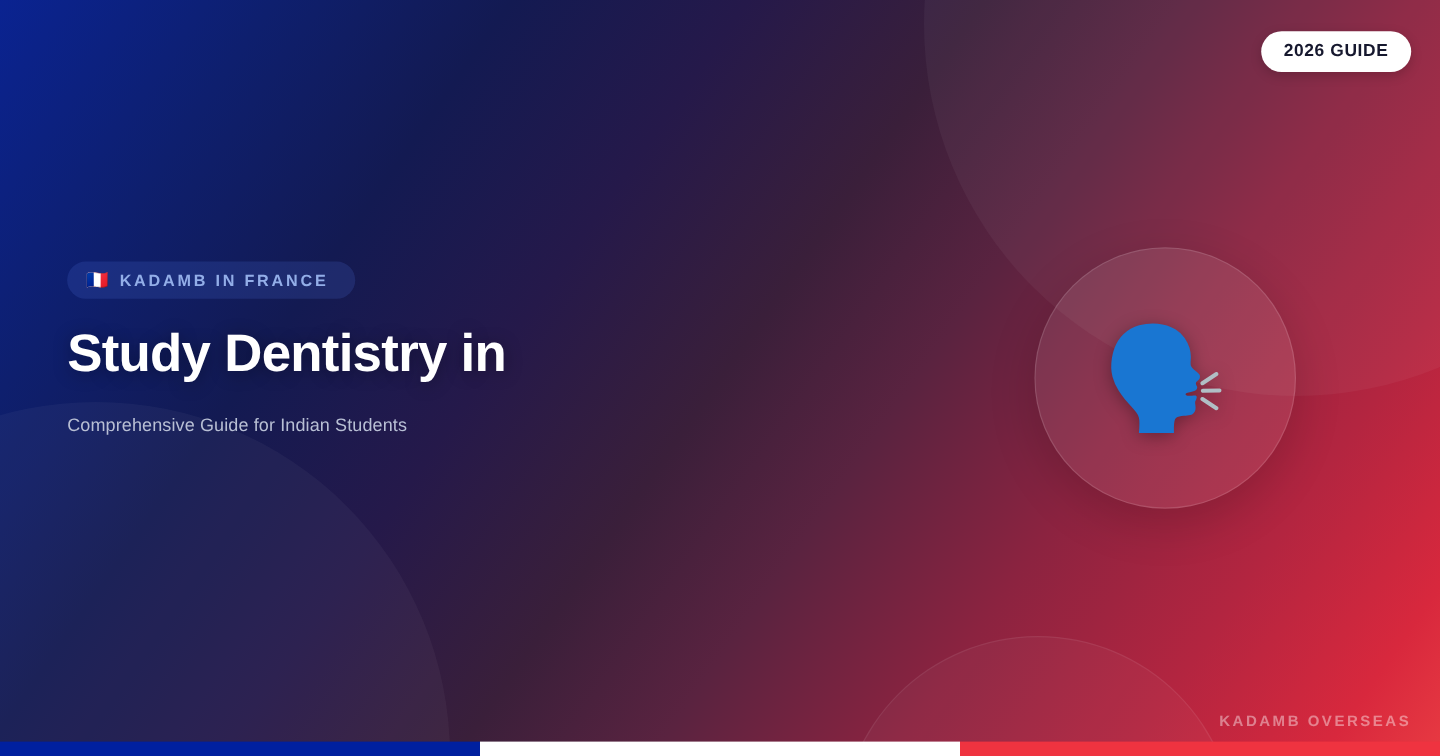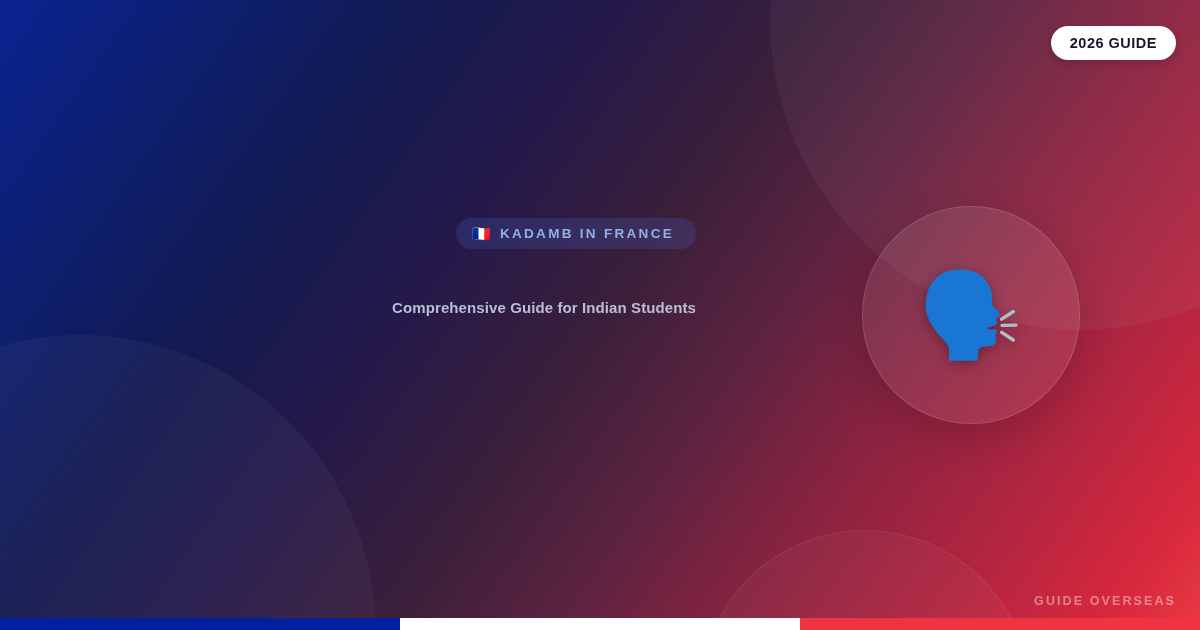--- a/index.html
+++ b/index.html
@@ -20,21 +20,20 @@
         #0a2391 0%,
         #0e1f6e 14%,
         #131a52 26%,
         #25194a 38%,
         #3a1f3a 50%,
         #5a2340 60%,
         #8b2340 72%,
         #b32540 84%,
         #d8283d 94%,
         #e83a42 100%);
-    text-align: right;
   }
 
   
   .deco-circle {
     position:absolute;
     border-radius:50%;
     pointer-events:none;
   }
   .deco-tr {
     width:620px; height:620px;
@@ -105,23 +104,22 @@
     line-height:1.07;
     letter-spacing:-0.6px;
     text-shadow:0 2px 14px rgba(0,0,0,0.35);
     margin-bottom:28px;
   }
   .headline .line { display:block; }
 
   .subtitle {
     color:#b8bfd4;
     font-size:15px;
-    font-weight:bold;
+    font-weight:normal;
     letter-spacing:0.1px;
-    margin-left:24px;
   }
 
   
   .medallion {
     position:absolute;
     left:862px; top:206px;
     width:218px; height:218px;
     border-radius:50%;
     background:rgba(255,255,255,0.085);
     border:1px solid rgba(255,255,255,0.13);
@@ -171,30 +169,31 @@
   <div class="guide-pill">2026 GUIDE</div>
 
   <div class="content">
 
     <div class="badge">
       <span class="badge-flag">🇫🇷</span>
       <span class="badge-label">KADAMB IN FRANCE</span>
     </div>
 
     <h1 class="headline">
+      <span class="line">Study Dentistry in</span>
     </h1>
 
     <p class="subtitle">Comprehensive Guide for Indian Students</p>
   </div>
 
   <div class="medallion">
     <span class="medallion-emoji">🗣️</span>
   </div>
 
-  <div class="watermark">GUIDE OVERSEAS</div>
+  <div class="watermark">KADAMB OVERSEAS</div>
 
   <div class="tricolor">
     <span class="stripe-blue"></span>
     <span class="stripe-white"></span>
     <span class="stripe-red"></span>
   </div>
 
 </div>
 
 </body></html>

